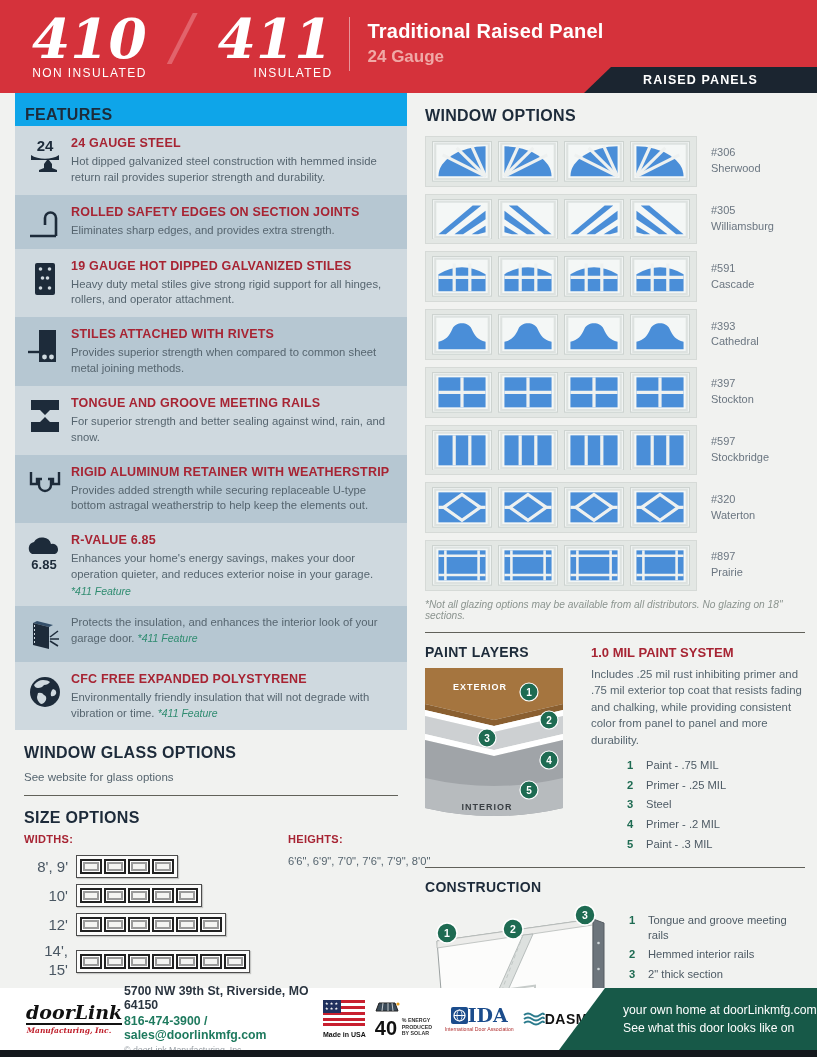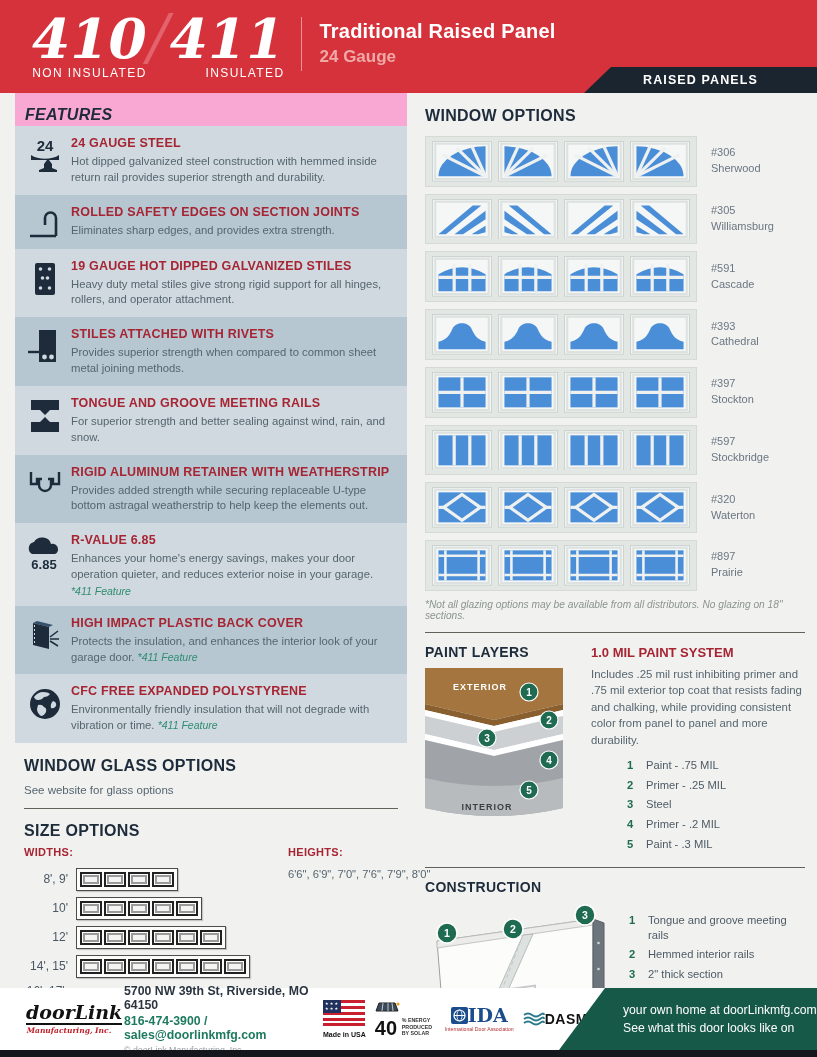--- a/index.html
+++ b/index.html
@@ -2,59 +2,59 @@
 <html><head>
 <meta charset="utf-8">
 <style>
   * { box-sizing: border-box; margin: 0; padding: 0; }
   body {
     width: 817px; height: 1057px; margin: 0; overflow: hidden; position: relative;
     font-family: "Liberation Sans", sans-serif; background: #f1f2f0;
   }
   
   header { height: 93px; background: #d5323b; position: relative; display: flex; align-items: center; padding-left: 32px; }
-  .models { display: flex; align-items: flex-start; }
+  .models { display: flex; align-items: flex-start; gap: 24px; }
   .model { text-align: center; }
   .model .num { font-family: "DejaVu Serif", serif; font-style: italic; font-weight: bold; font-size: 55px; line-height: 0.95; color: #fff; }
   .model .sub { font-size: 12px; letter-spacing: 1.4px; color: #fff; margin-top: 1px; text-align: right; }
   .slash { font-family: "DejaVu Serif", serif; font-style: italic; font-size: 62px; color: #e2636b; line-height: 0.9; margin: 0 1px; transform: translateY(-4px); }
   .hdr-divider { width: 1px; height: 54px; background: #e8959a; margin: 0 18px 6px 16px; align-self: center; }
   .hdr-titles { align-self: center; margin-top: -6px; }
   .hdr-titles .title { font-size: 20px; font-weight: bold; color: #ffffff; letter-spacing: 0.2px; }
   .hdr-titles .subtitle { font-size: 17px; font-weight: bold; color: #f0a9a6; margin-top: 4px; }
   .tag { position: absolute; right: 0; bottom: 0; height: 26px; width: 233px; background: #1b2530;
          clip-path: polygon(27px 0, 100% 0, 100% 100%, 0 100%); display: flex; align-items: center; justify-content: center; }
   .tag span { color: #fff; font-size: 12.5px; font-weight: bold; letter-spacing: 1.1px; }
   
   main { display: flex; padding-left: 15px; }
   .left-col { width: 392px; }
   .right-col { width: 380px; margin-left: 18px; padding-top: 14px; }
   h2.section { font-size: 16px; font-weight: bold; color: #1d2b3a; letter-spacing: 0.3px; }
   
-  .features-title { background: #f9a8d4; padding: 13px 0 2px 10px; font-style: italic; }
+  .features-title { background: #0ea5e9; padding: 13px 0 2px 10px; }
   .feature-row { display: flex; align-items: flex-start; padding: 9px 12px 9px 4px; }
   .feature-row.light { background: #cfd9df; }
   .feature-row.dark { background: #b6c7d2; }
   .f-icon { width: 52px; flex: none; display: flex; align-items: center; justify-content: center; padding-top: 2px; text-align: center; }
   .f-text h3 { font-size: 12.5px; color: #a72433; margin: 1px 0 4px; letter-spacing: 0.2px; }
   .f-text p { font-size: 11.3px; color: #56656f; line-height: 1.4; }
   .f-note { color: #2f8c70; font-style: italic; font-size: 10.5px; }
   .f-note.block { display: block; margin-top: 2px; }
   
   .wglass { margin-top: 14px; padding-left: 9px; }
   .wglass p { font-size: 11.5px; color: #56656f; margin-top: 9px; }
   hr.divL { border: none; border-top: 1px solid #62625a; margin: 12px 9px 13px; }
   .sizes { padding-left: 9px; position: relative; }
   .size-head { margin-top: 2px; position: relative; height: 16px; }
   .red-label { color: #a72433; font-weight: bold; font-size: 11px; letter-spacing: 0.3px; }
   .heights-box { position: absolute; left: 264px; top: 0; width: 140px; }
   .heights-box .vals { font-size: 11.2px; color: #56656f; margin-top: 8px; white-space: nowrap; }
   .size-rows { margin-top: 10px; }
   .size-row { display: flex; align-items: center; margin-bottom: 6px; }
-  .size-label { width: 52px; text-align: right; padding-right: 8px; font-size: 12px; color: #4a5763; line-height: 1.25; flex: none; }
+  .size-label { width: 52px; text-align: right; padding-right: 8px; font-size: 15px; color: #4a5763; line-height: 1.25; flex: none; }
   .size-strip { display: flex; gap: 2px; padding: 3px; border: 1px solid #4c4c4c; background: #fcfcfb; box-shadow: 1px 1px 1px rgba(0,0,0,.18); }
   .size-panel { width: 22px; height: 15px; background: #f4f4f2; border: 2px solid #212121; box-shadow: inset 0 0 0 1px #fff, inset 0 0 0 3px #9a9a9a; }
   
   .win-row { display: flex; align-items: center; margin-bottom: 7px; }
   .win-strip { width: 272px; flex: none; background: #e3e7e4; padding: 5px 7px; display: flex; gap: 6px; box-shadow: inset 0 0 0 1px #d6dad7; }
   .pane { flex: 1; }
   .pane svg { display: block; width: 100%; height: auto; }
   .win-label { margin-left: 14px; font-size: 11px; color: #6b7681; line-height: 1.45; }
   .footnote { font-style: italic; font-size: 10.2px; color: #8b948f; margin-top: 8px; }
   hr.divR { border: none; border-top: 1.5px solid #61615a; margin: 11px 0; }
@@ -233,21 +233,20 @@
                 <line x1="9.5" y1="8" x2="9.5" y2="27"></line>
               </g>
               <g stroke="#1d2b3a" stroke-width="1.5">
                 <line x1="25" y1="20" x2="33" y2="14"></line>
                 <line x1="25" y1="22" x2="34" y2="22"></line>
                 <line x1="25" y1="24" x2="33" y2="29"></line>
               </g>
             </svg>
           </div>
           <div class="f-text">
-            <h3>HIGH IMPACT PLASTIC BACK COVER</h3>
             <p>Protects the insulation, and enhances the interior look of your garage door.  <span class="f-note">*411 Feature</span></p>
           </div>
         </div>
         <div class="feature-row light">
           <div class="f-icon">
             <svg width="38" height="38" viewBox="0 0 38 38">
               <circle cx="19" cy="19" r="15" fill="#1d2b3a"></circle>
               <g fill="#cfd9df">
                 <path d="M8,12 q4,-5 9,-5 q5,0 7,2 q-2,3 -6,3 q-2,3 -6,3 q-3,0 -4,-3 z"></path>
                 <path d="M12,20 q4,-1 6,2 q3,1 2,5 q-2,4 -5,4 q-4,-3 -4,-7 z"></path>

